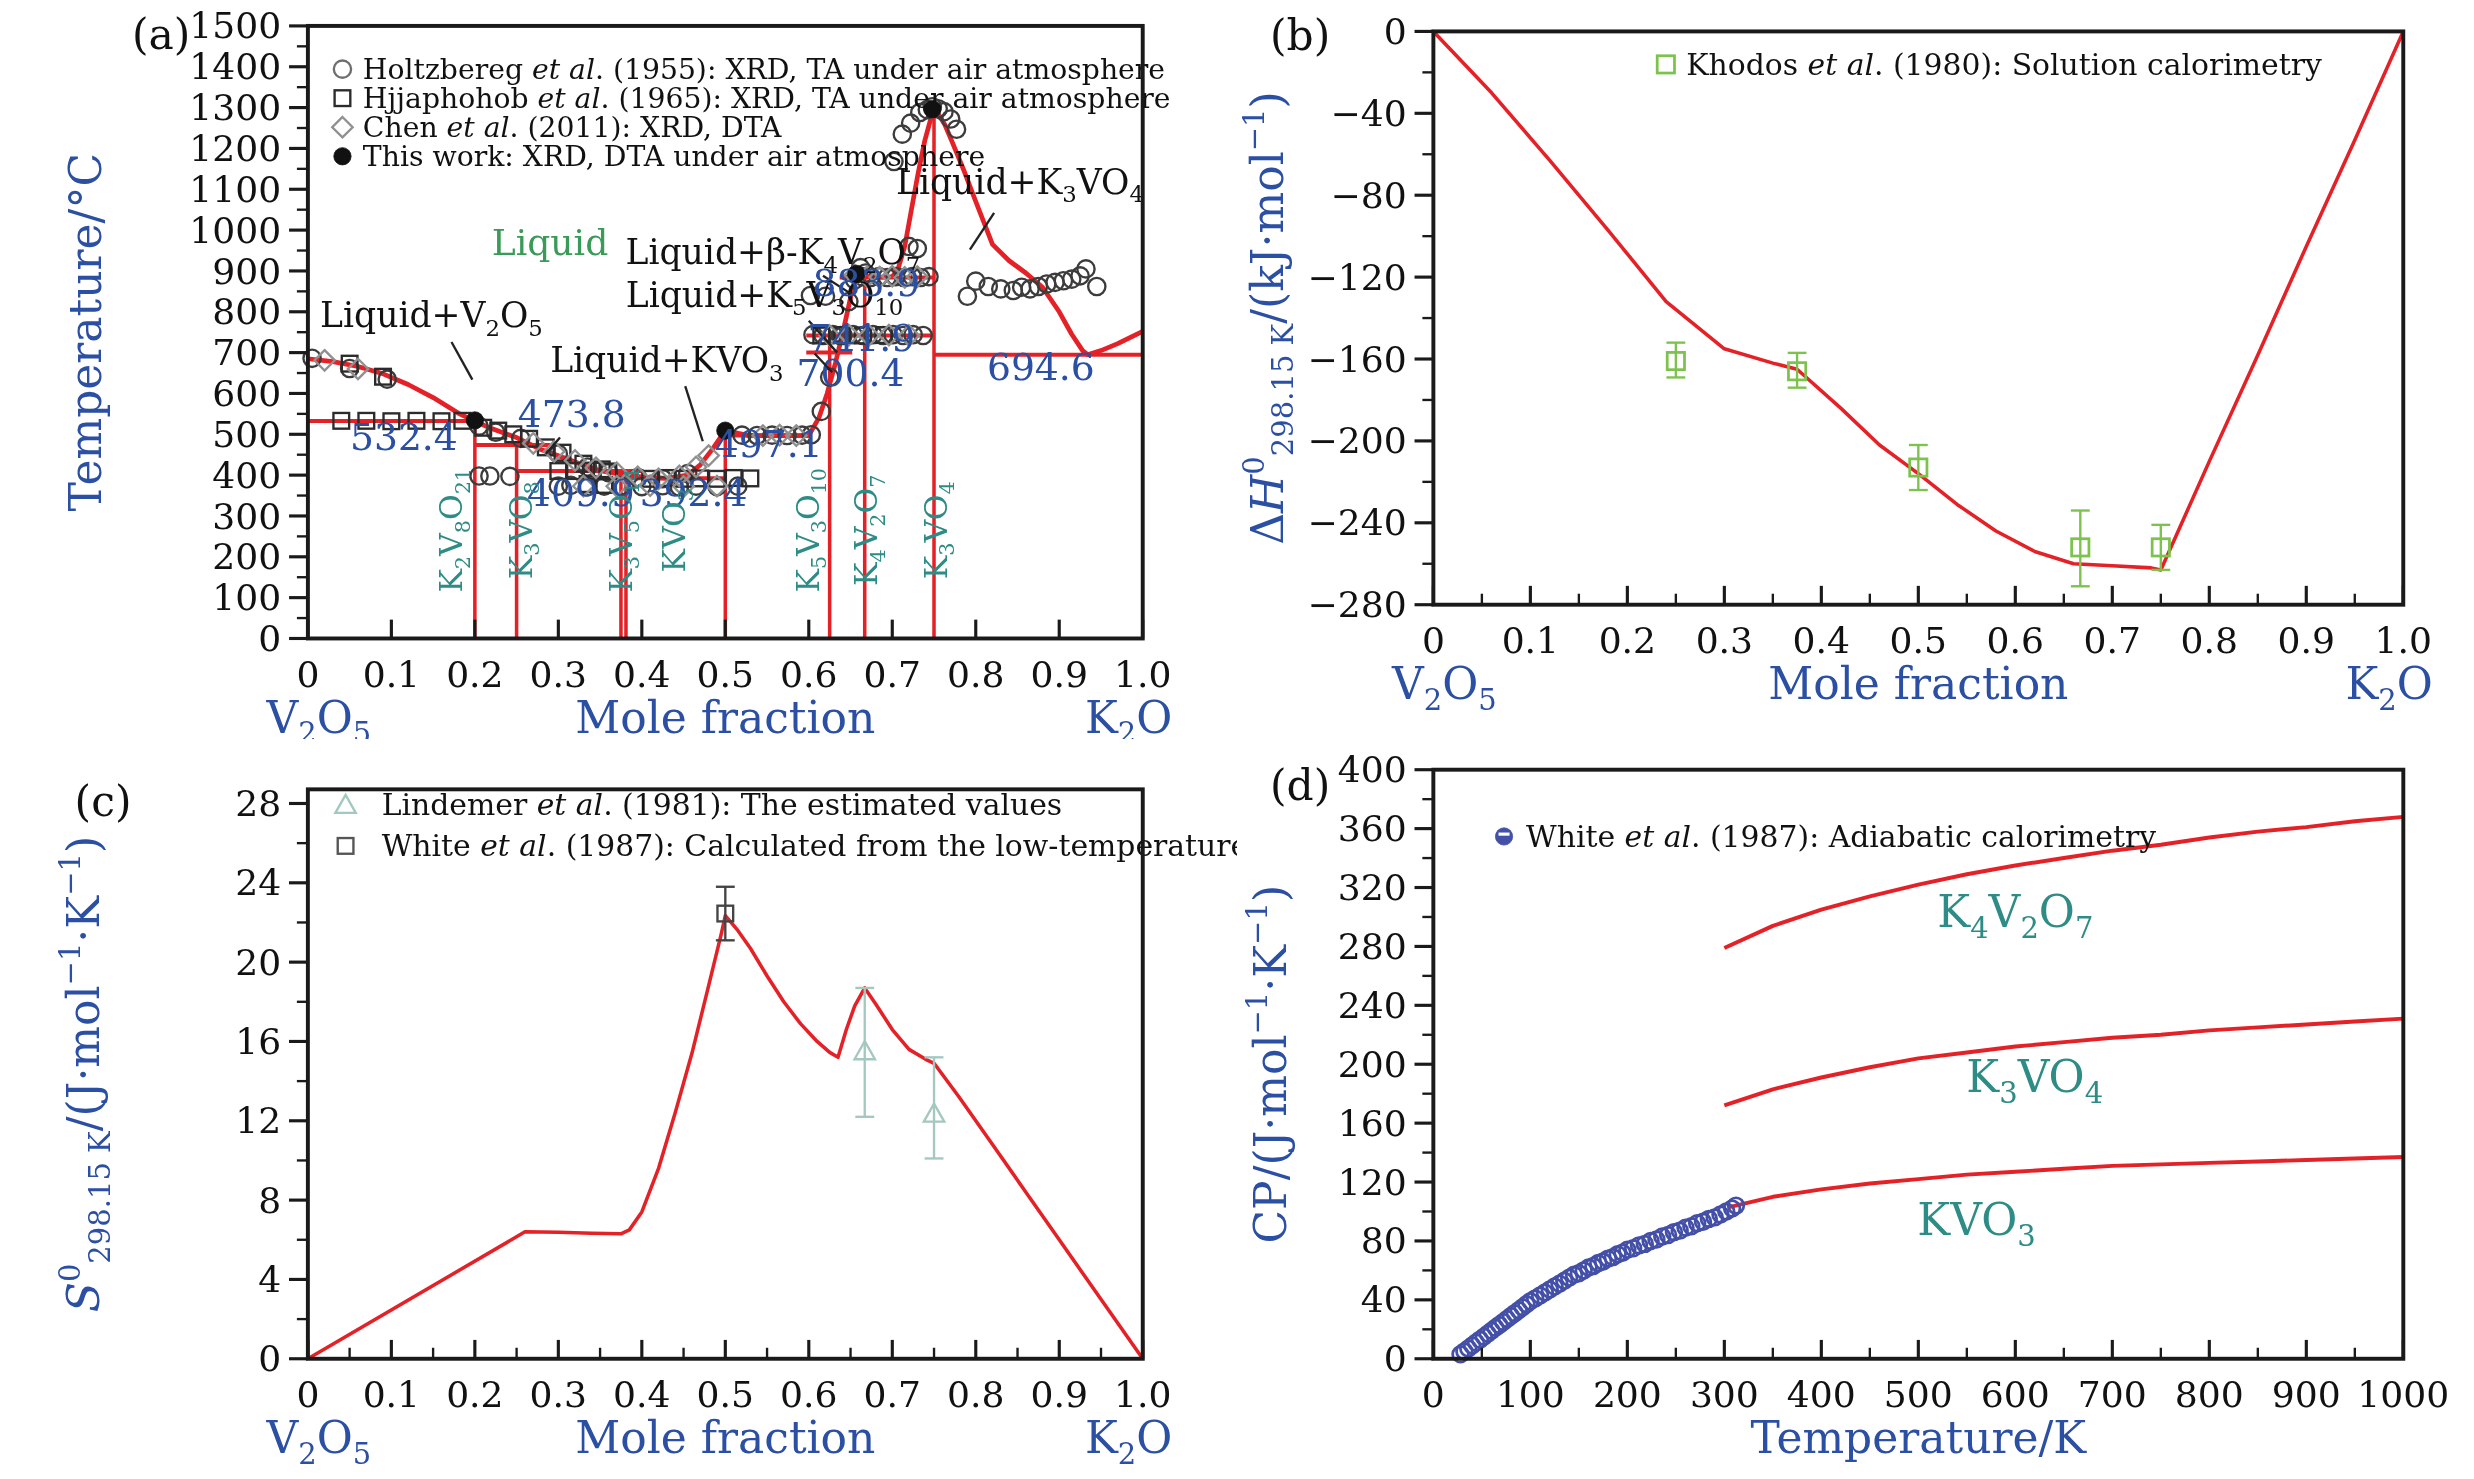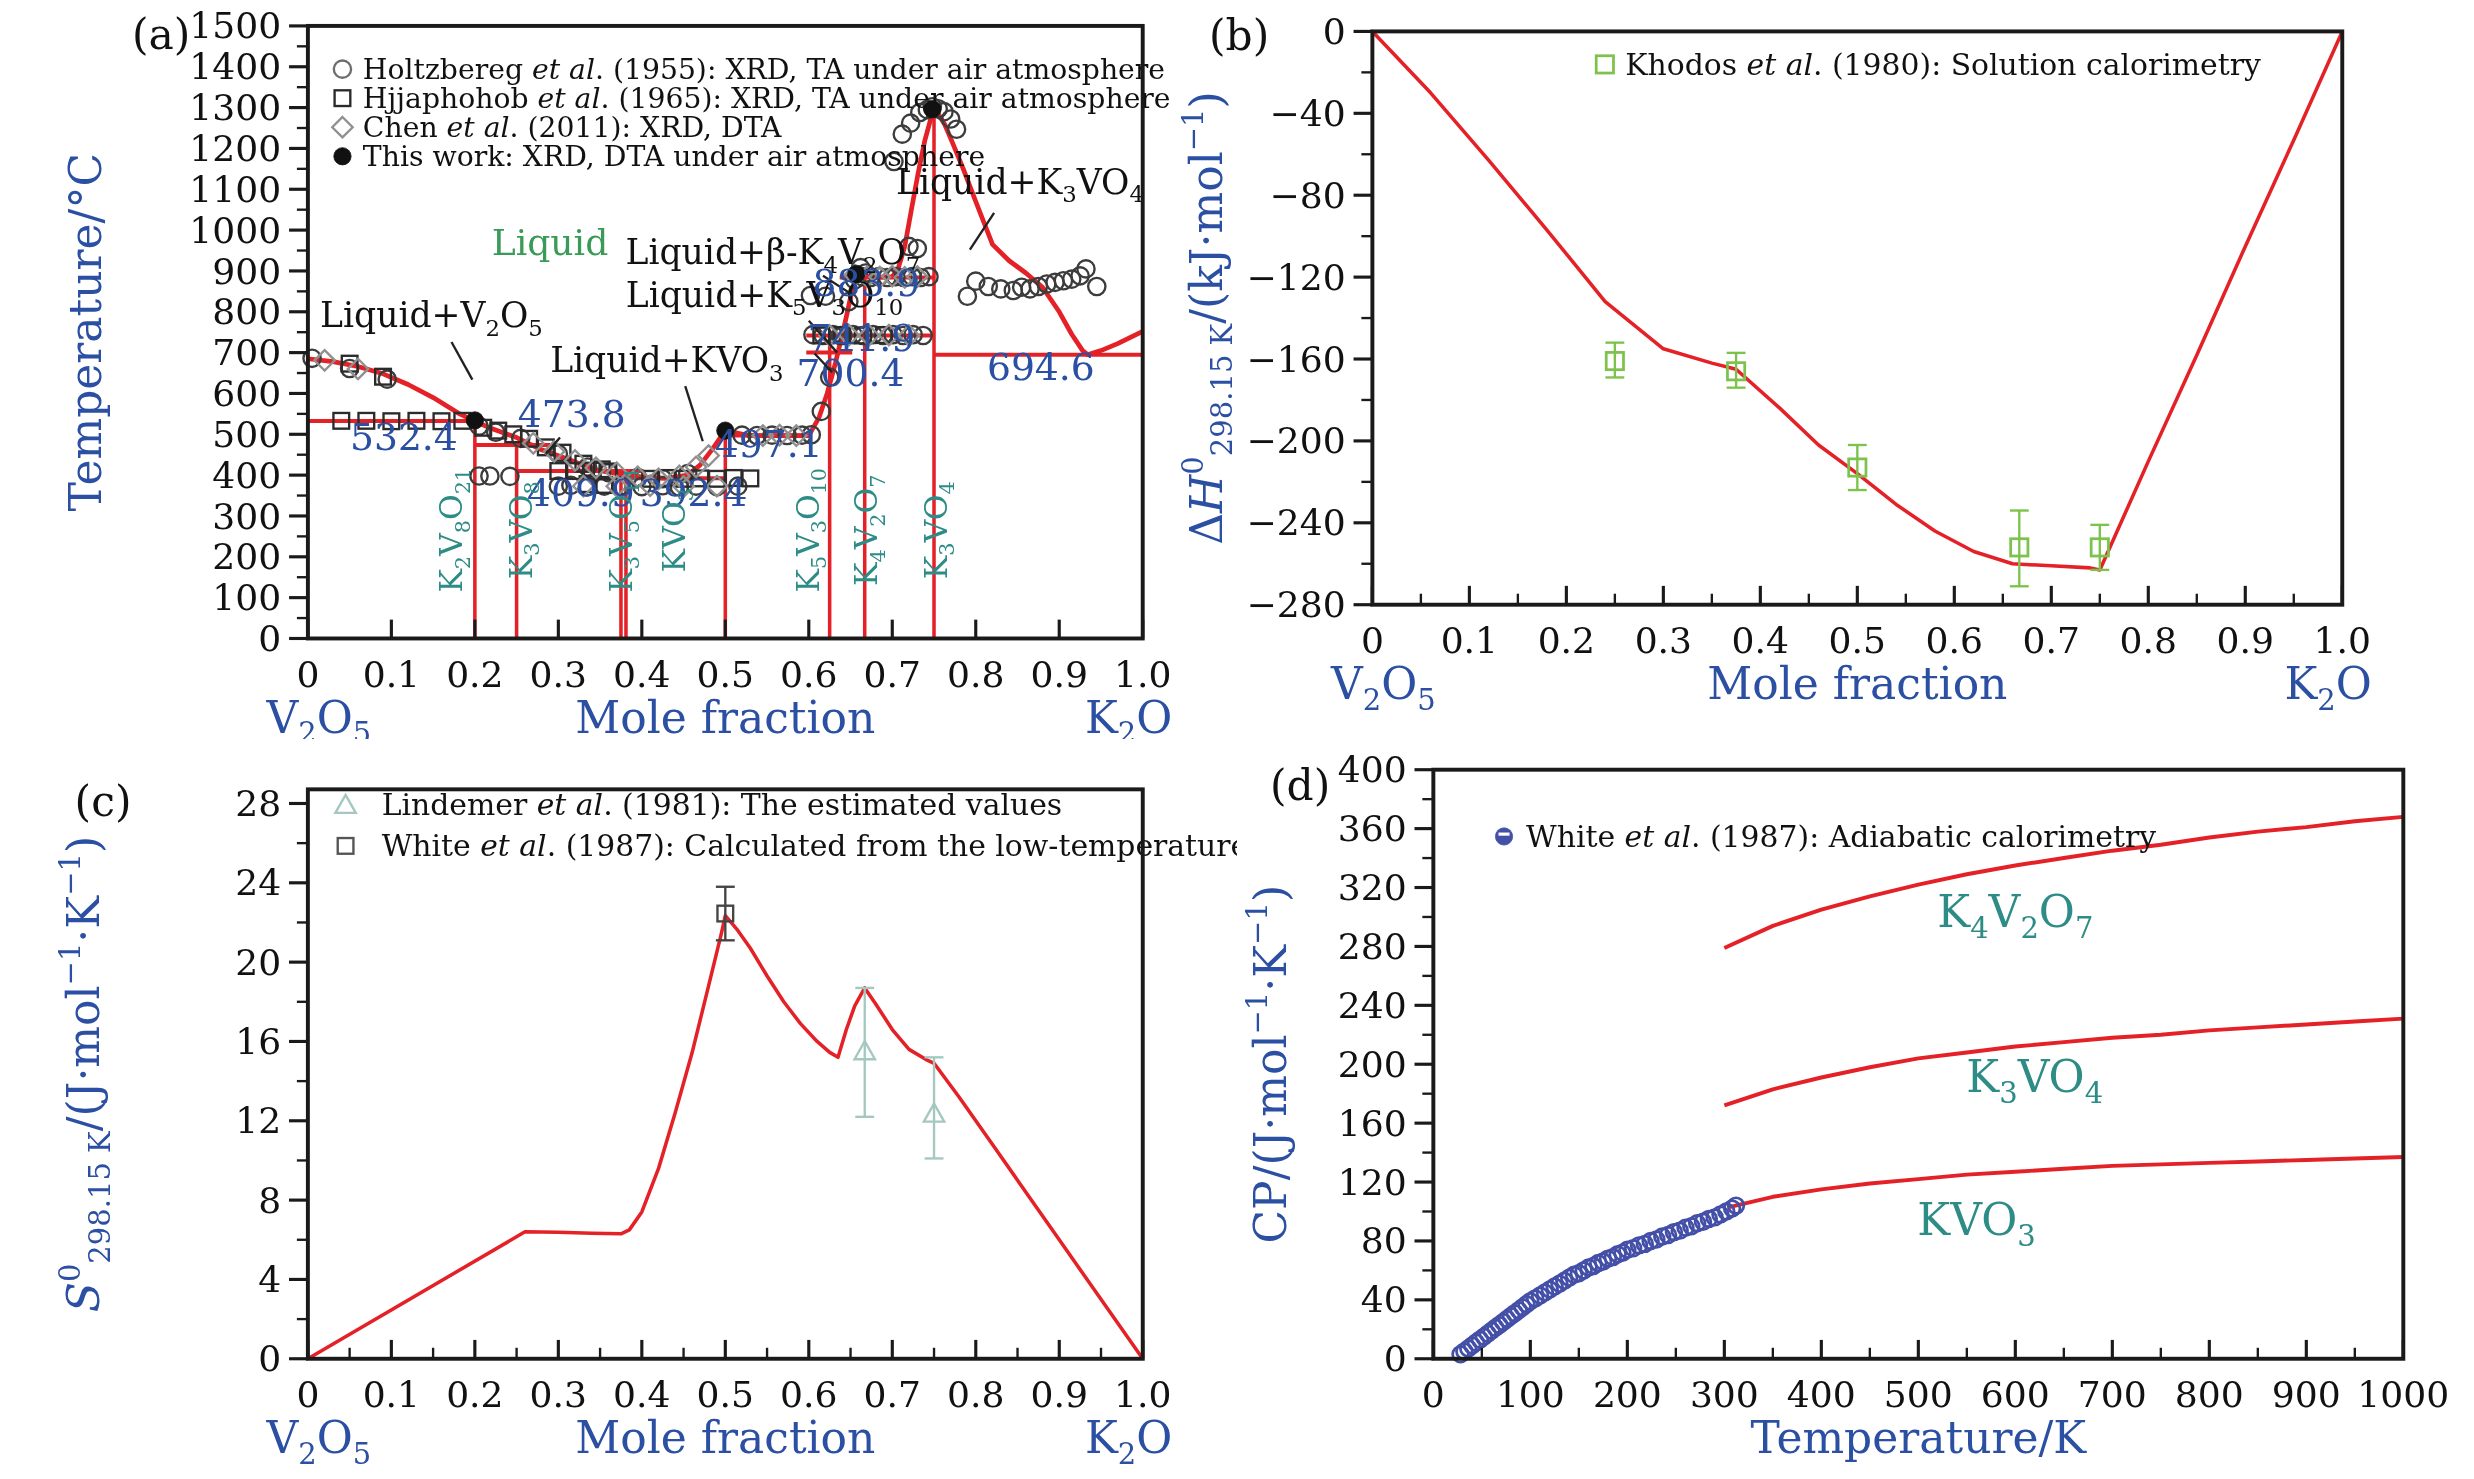--- a/index.html
+++ b/index.html
@@ -1,19 +1,19 @@
 <!DOCTYPE html>
 <html style="font-size:12.6px"><head>
 <meta charset="utf-8">
 <style>
   html,body{margin:0;padding:0;background:#fff;}
   body{width:2475px;height:1479px;position:relative;font-family:"DejaVu Serif","Liberation Serif",serif;}
   .panel{position:absolute;margin:0;padding:0;}
   #panel-a{left:0;top:0;}
-  #panel-b{left:1176px;top:0;text-decoration:underline;}
+  #panel-b{left:1237px;top:0;text-decoration:underline;}
   #panel-c{left:0;top:739px;}
   #panel-d{left:1237px;top:739px;}
   svg{display:block;}
 </style>
 </head>
 <body>
 
 <figure class="panel" id="panel-a">
   <svg width="1237" height="739" viewBox="0 0 1575 941">
       <line x1="392" y1="536.152" x2="604.6" y2="536.152" stroke="#e42127" stroke-width="5"></line>

